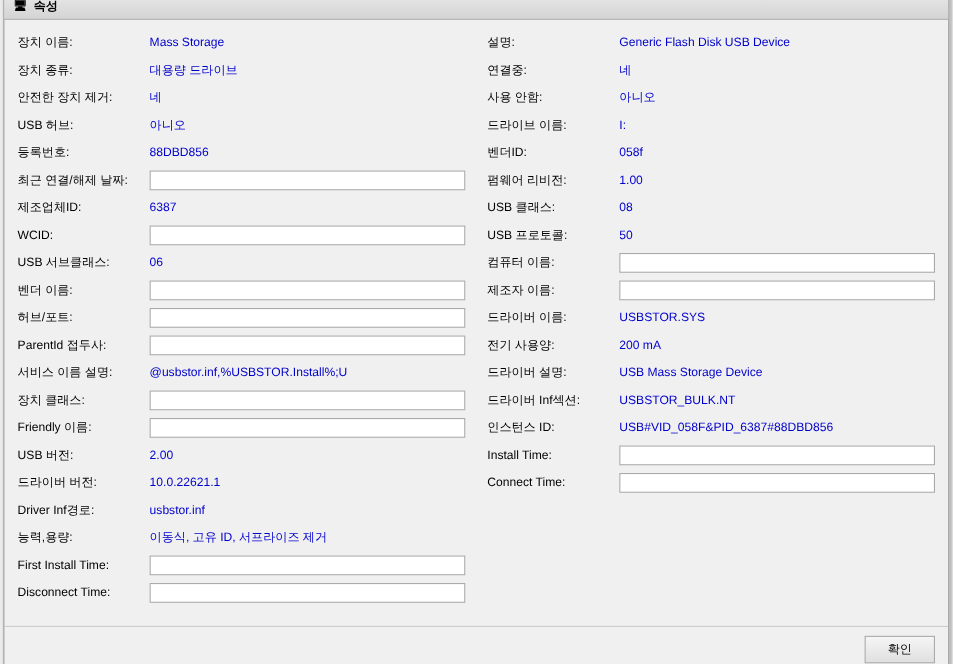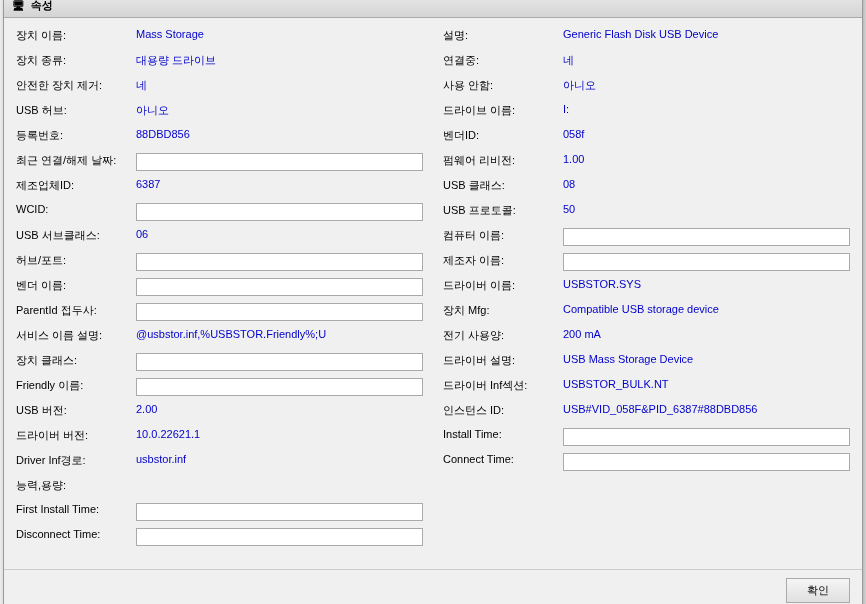--- a/index.html
+++ b/index.html
@@ -36,20 +36,21 @@
     .content {
       padding: 10px 12px;
     }
     .grid {
       display: grid;
       grid-template-columns: 1fr 1fr;
       gap: 0 20px;
     }
     .row {
       display: flex;
+      align-items: center;
       margin-bottom: 3px;
       min-height: 22px;
     }
     .label {
       color: #000;
       white-space: nowrap;
       min-width: 120px;
       flex-shrink: 0;
       font-size: 11px;
     }
@@ -135,34 +136,34 @@
           </div>
           <div class="row">
             <span class="label">WCID:</span>
             <input class="value-input-empty" style="">
           </div>
           <div class="row">
             <span class="label">USB 서브클래스:</span>
             <span class="value-link">06</span>
           </div>
           <div class="row">
+            <span class="label">벤더 이름:</span>
+            <input class="value-input-empty" style="">
+          </div>
+          <div class="row">
             <span class="label">허브/포트:</span>
             <input class="value-input-empty" style="">
           </div>
           <div class="row">
-            <span class="label">벤더 이름:</span>
-            <input class="value-input-empty" style="">
-          </div>
-          <div class="row">
             <span class="label">ParentId 접두사:</span>
             <input class="value-input-empty" style="">
           </div>
           <div class="row">
             <span class="label">서비스 이름 설명:</span>
-            <span class="value-link">@usbstor.inf,%USBSTOR.Friendly%;U</span>
+            <span class="value-link">@usbstor.inf,%USBSTOR.Install%;U</span>
           </div>
           <div class="row">
             <span class="label">장치 클래스:</span>
             <input class="value-input-empty" style="">
           </div>
           <div class="row">
             <span class="label">Friendly 이름:</span>
             <input class="value-input-empty" style="">
           </div>
           <div class="row">
@@ -172,20 +173,21 @@
           <div class="row">
             <span class="label">드라이버 버전:</span>
             <span class="value-link">10.0.22621.1</span>
           </div>
           <div class="row">
             <span class="label">Driver Inf경로:</span>
             <span class="value-link">usbstor.inf</span>
           </div>
           <div class="row">
             <span class="label">능력,용량:</span>
+            <span class="value-link">이동식, 고유 ID, 서프라이즈 제거</span>
           </div>
           <div class="row">
             <span class="label">First Install Time:</span>
             <input class="value-input-empty" style="">
           </div>
           <div class="row">
             <span class="label">Disconnect Time:</span>
             <input class="value-input-empty" style="">
           </div>
         </div>
@@ -226,24 +228,20 @@
             <span class="label">컴퓨터 이름:</span>
             <input class="value-input" style="">
           </div>
           <div class="row">
             <span class="label">제조자 이름:</span>
             <input class="value-input-empty" style="">
           </div>
           <div class="row">
             <span class="label">드라이버 이름:</span>
             <span class="value-link">USBSTOR.SYS</span>
-          </div>
-          <div class="row">
-            <span class="label">장치 Mfg:</span>
-            <span class="value-link">Compatible USB storage device</span>
           </div>
           <div class="row">
             <span class="label">전기 사용양:</span>
             <span class="value-link">200 mA</span>
           </div>
           <div class="row">
             <span class="label">드라이버 설명:</span>
             <span class="value-link">USB Mass Storage Device</span>
           </div>
           <div class="row">

